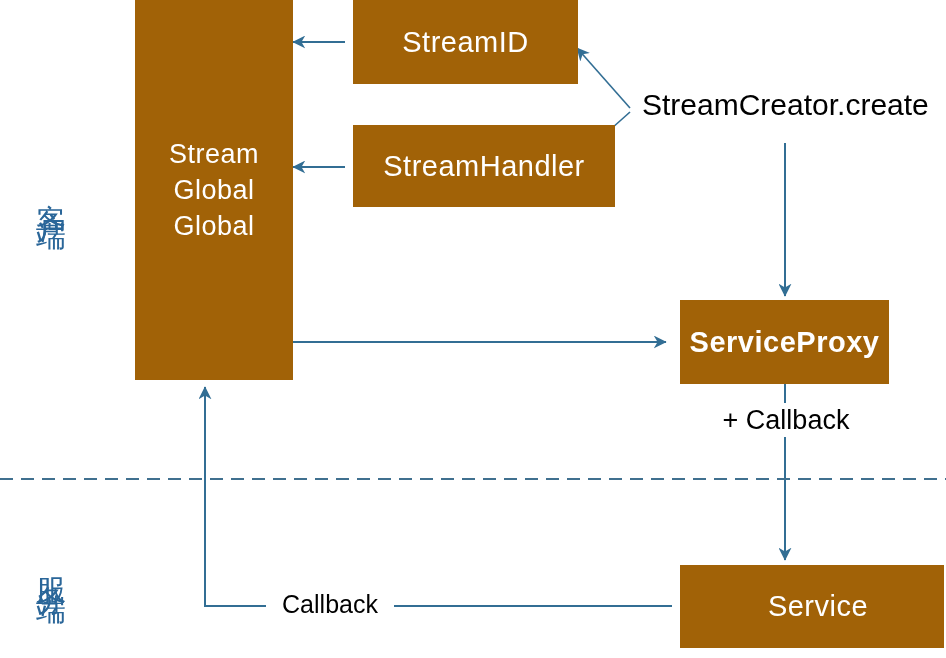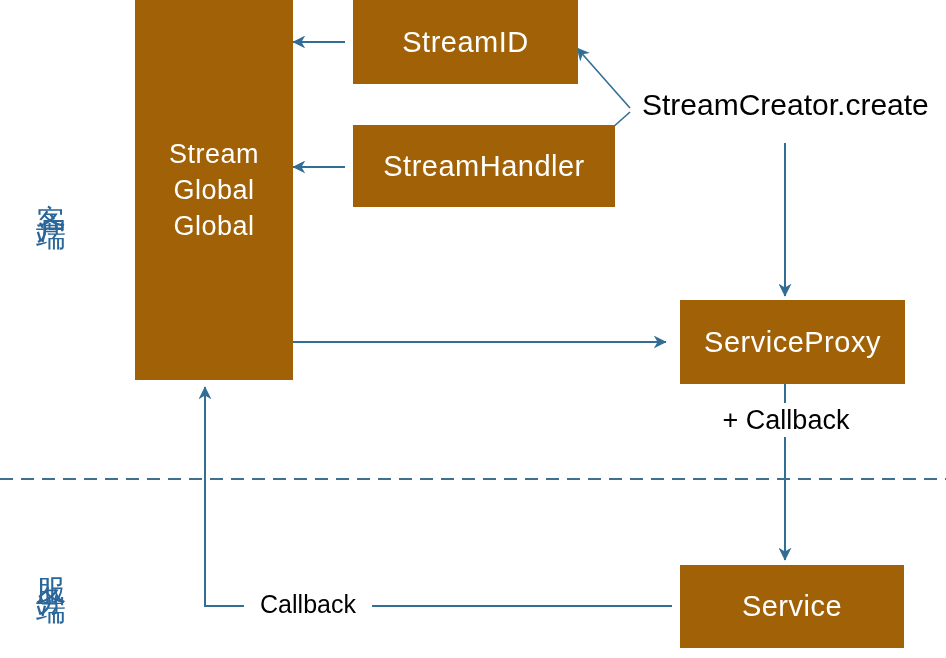--- a/index.html
+++ b/index.html
@@ -83,33 +83,33 @@
   </div>
 
   <div class="box" style="left:345px;top:0;width:225px;height:84px;">
     <span>StreamID</span>
   </div>
 
   <div class="box" style="left:345px;top:125px;width:262px;height:82px;text-align:center;">
     <span>StreamHandler</span>
   </div>
 
-  <div class="box" style="left:672px;top:300px;width:225px;height:84px;">
+  <div class="box" style="left:672px;top:300px;width:209px;height:84px;font-weight:bold;">
     <span>ServiceProxy</span>
   </div>
 
-  <div class="box" style="left:672px;top:565px;width:224px;height:83px;">
+  <div class="box" style="left:672px;top:565px;width:252px;height:83px;padding-left:12px;">
     <span>Service</span>
   </div>
 
   <div class="label" style="left:642px;top:88px;">StreamCreator.create</div>
 
   <div class="label bg plus-streamid" style="left:712px;top:403px;width:148px;height:34px;">+ Callback</div>
 
-  <div class="label bg callback" style="left:244px;top:574px;width:128px;height:60px;gap:8px;">
+  <div class="label bg callback" style="left:266px;top:574px;width:128px;height:60px;gap:8px;">
     <div>Callback</div>
   </div>
 
   <div class="cjk-vertical" style="position:absolute;left:30px;top:180px;height:120px;">客户端</div>
 
   <div class="cjk-vertical" style="position:absolute;left:30px;top:554px;height:110px;">服务端</div>
 
 </div>
 
 </body></html>

